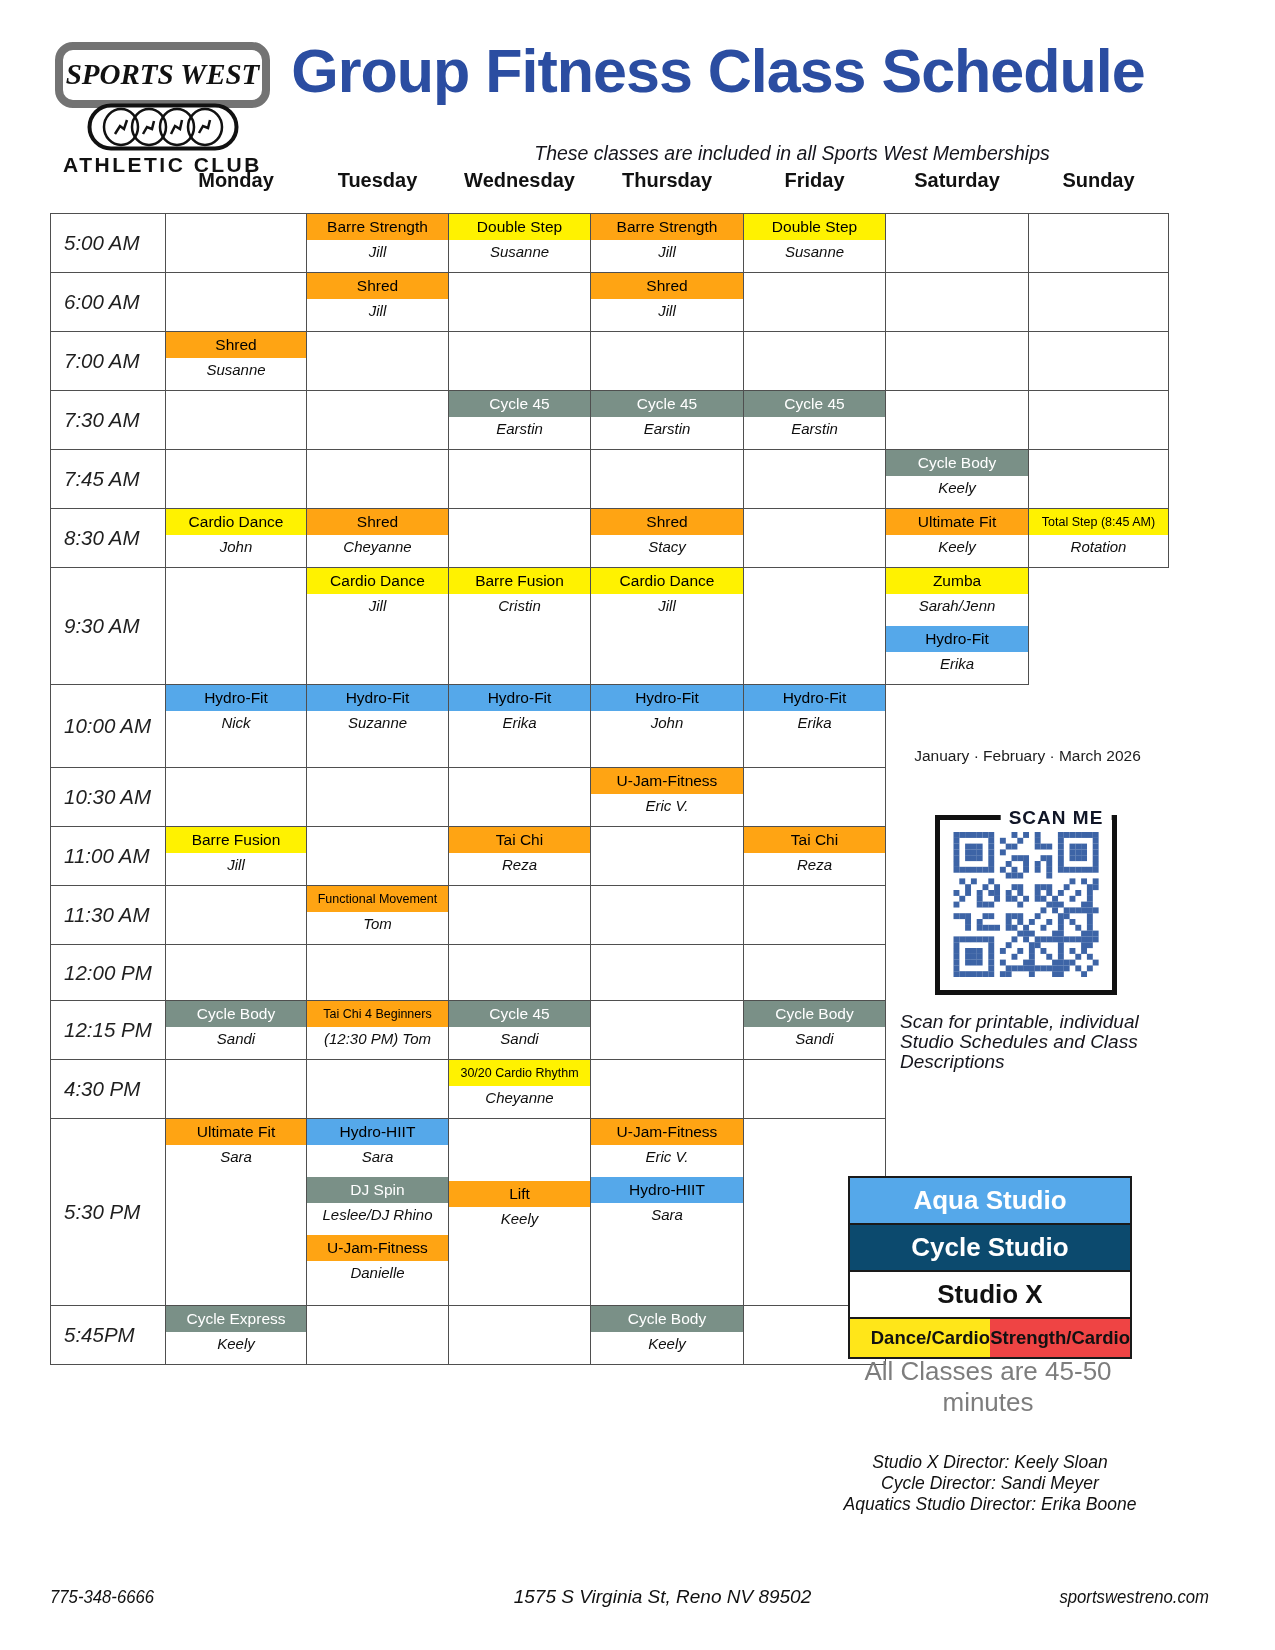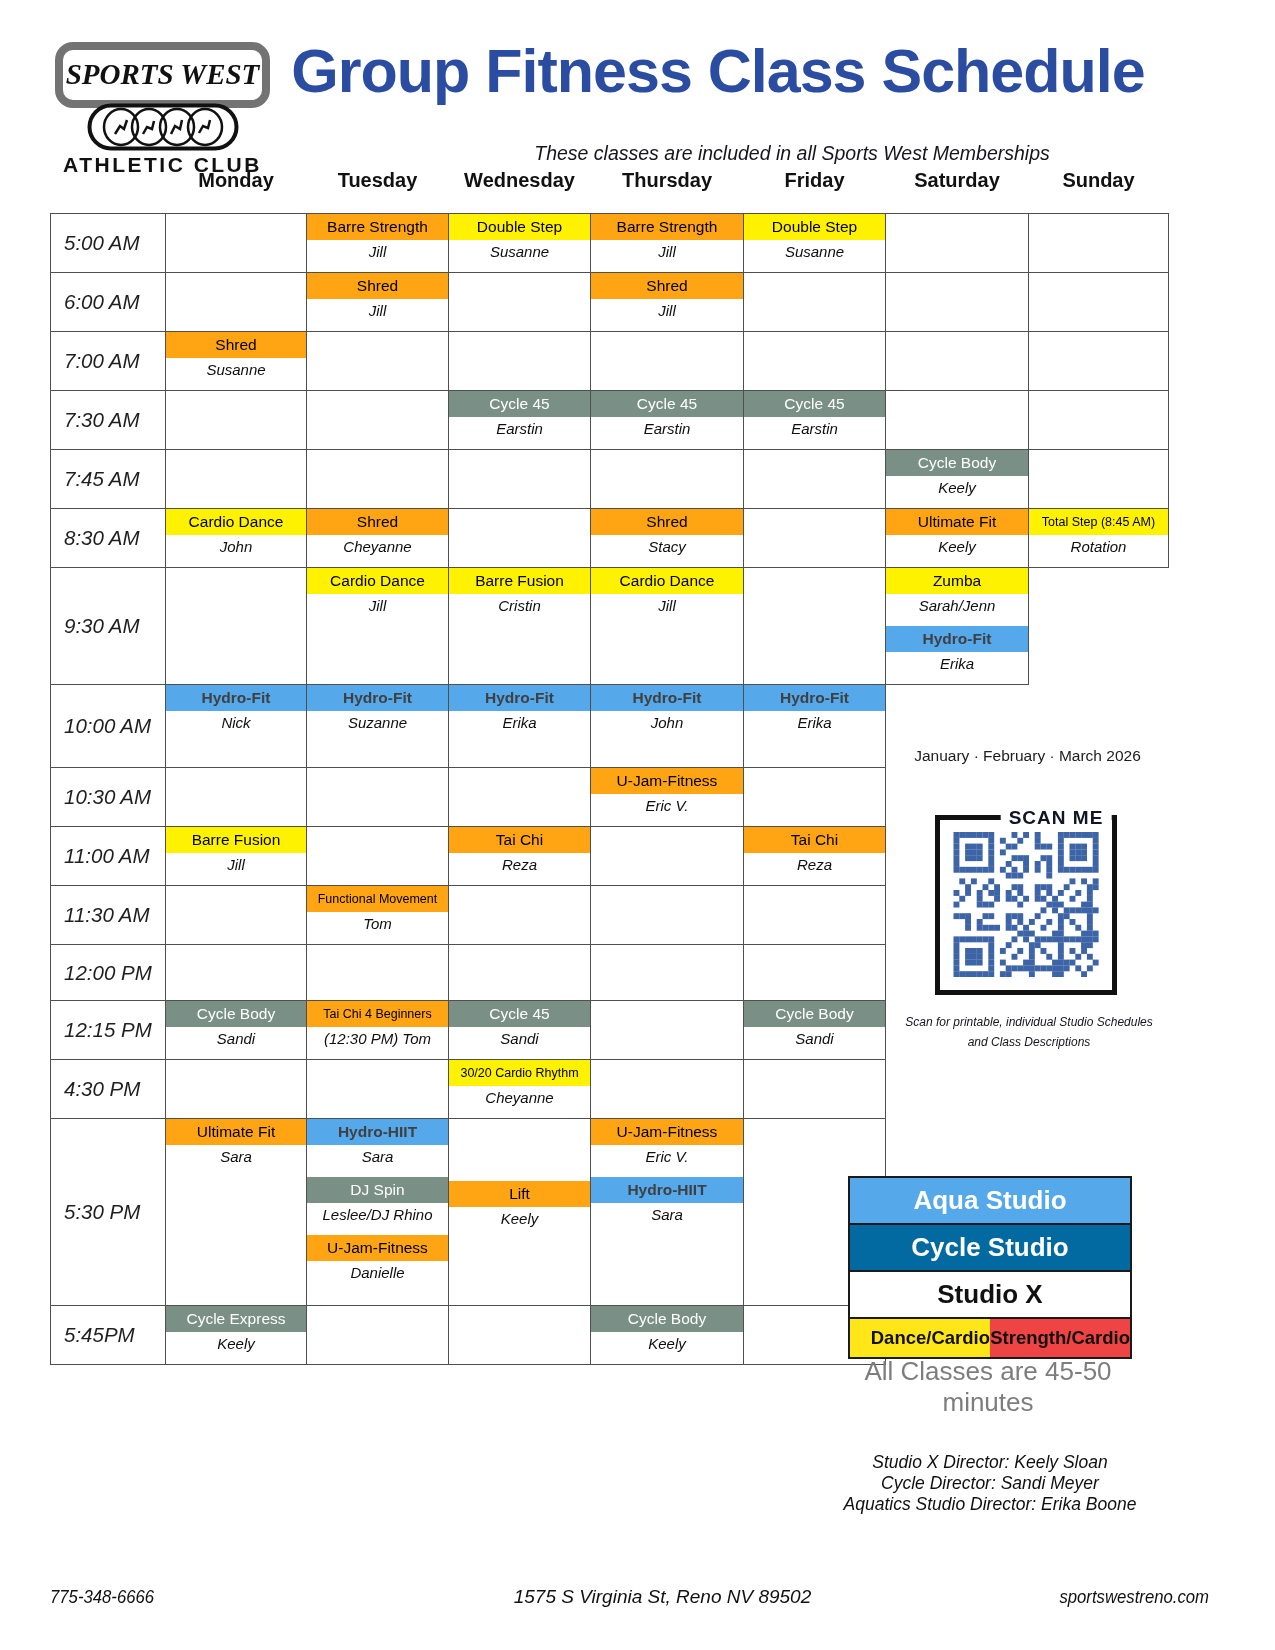--- a/index.html
+++ b/index.html
@@ -26,40 +26,40 @@
   td{border:1.5px solid #4f4f4f;padding:0;vertical-align:top;background:#fff;}
   td.time{font-style:italic;font-size:20.5px;color:#1f1f1f;text-align:left;
           padding-left:13px;vertical-align:middle;}
   td.ghost{border:none;background:transparent;}
   .block{margin-bottom:9px;}
   .bar{height:26px;line-height:26px;font-size:15.5px;text-align:center;
        white-space:nowrap;overflow:hidden;color:#000;}
   .bar.small{font-size:12.5px;}
   .c-orange{background:#FFA413;}
   .c-yellow{background:#FFF200;}
-  .c-blue{background:#55A8EA;color:#404040;font-weight:bold;}
+  .c-blue{background:#55A8EA;color:#000000;font-weight:normal;}
   .c-sage{background:#7A9087;color:#fff;}
   .inst{font-style:italic;font-size:15px;text-align:center;margin-top:3px;height:20px;color:#0f0f0f;}
 
   
   .months{position:absolute;left:885px;top:747px;width:285px;text-align:center;
           font-size:15.5px;color:#1c1c1c;}
   .qr-frame{position:absolute;left:935px;top:815px;width:172px;height:170px;
             border:5px solid #111;background:#fff;}
   .qr-label{position:absolute;top:-13px;left:50%;transform:translateX(-50%);
             background:#fff;padding:0 8px;font-size:19px;font-weight:bold;
             color:#101526;letter-spacing:1px;white-space:nowrap;margin-left:30px;}
   .qr-frame svg{position:absolute;left:11px;top:12px;}
-  .qr-caption{position:absolute;left:900px;top:1012px;width:258px;text-align:center;
-              font-style:italic;font-size:12px;line-height:20px;color:#15151c;}
+  .qr-caption{position:absolute;left:900px;top:1012px;width:258px;
+              font-style:italic;font-size:19px;line-height:20px;color:#15151c;}
   .legend{position:absolute;left:848px;top:1176px;width:280px;border:2px solid #1a1a1a;background:#fff;}
   .legend-row{height:45px;line-height:45px;text-align:center;font-weight:bold;
               font-size:26px;border-bottom:2px solid #1a1a1a;}
   .legend-row.blue{background:#55A8EA;color:#fff;}
-  .legend-row.sage{background:#0369a1;color:#fff;}
+  .legend-row.sage{background:#0c4a6e;color:#fff;}
   .legend-row.white{background:#fff;color:#111;}
   .legend-split{display:flex;height:38px;}
   .legend-split div{flex:1;line-height:38px;text-align:right;font-weight:bold;
                     font-size:18.5px;color:#111;}
   .legend-split .yellow{background:#FFE619;}
   .legend-split .orange{background:#ef4444;}
   .duration{position:absolute;left:820px;top:1356px;width:336px;text-align:center;
             font-size:26px;color:#7d7d7d;}
   .directors{position:absolute;left:810px;top:1452px;width:360px;text-align:center;
              font-style:italic;font-size:17.5px;line-height:21px;color:#101010;}

